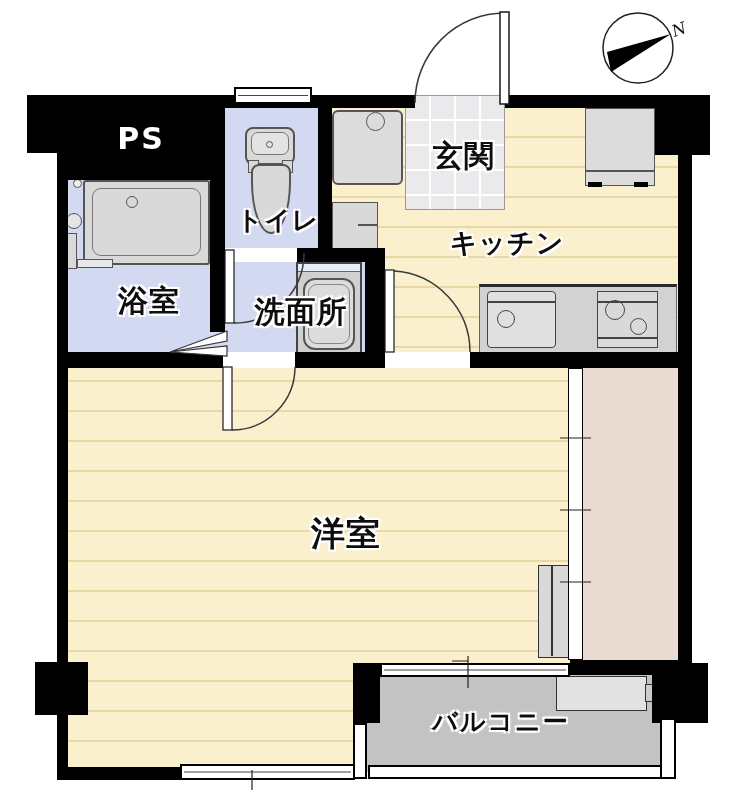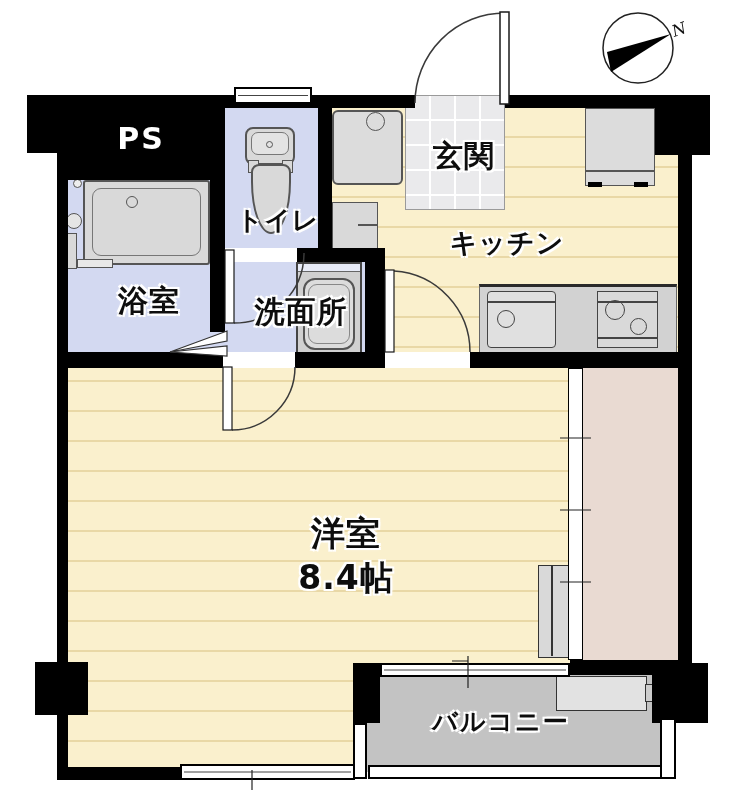--- a/index.html
+++ b/index.html
@@ -141,21 +141,20 @@
     <path d="M 560 438 H 591 M 560 510 H 591 M 560 582 H 591" stroke="#222" stroke-width="1.2"></path>
   </svg>
 
   <span class="lbl" style="left:141px;top:138px;font-size:30px;font-weight:bold;color:#fff;letter-spacing:2px;text-shadow:none;">PS</span>
   <span class="lbl" style="left:278px;top:220px;font-size:26px;">トイレ</span>
   <span class="lbl" style="left:464px;top:156px;font-size:30px;">玄関</span>
   <span class="lbl" style="left:507px;top:243px;font-size:27px;">キッチン</span>
   <span class="lbl" style="left:149px;top:301px;font-size:30px;">浴室</span>
   <span class="lbl" style="left:301px;top:303px;font-size:30px;margin-top:9px;">洗面所</span>
   <span class="lbl" style="left:346px;top:534px;font-size:34px;text-align:center;">洋室</span>
-  <span class="lbl" style="left:346px;top:578px;font-size:33px;">8.4帖</span>
   <span class="lbl" style="left:501px;top:721px;font-size:25px;letter-spacing:2px;">バルコニー</span>
 
   <svg style="left:598px;top:6px;" width="105" height="85" viewBox="0 0 105 85">
     <circle cx="40" cy="42" r="35" fill="#fff" stroke="#222" stroke-width="1.5"></circle>
     <polygon points="9,46 13,66 73,28" fill="#000"></polygon>
     <text x="74" y="30" font-size="16" font-style="italic" font-family="DejaVu Serif, Liberation Serif, serif" transform="rotate(-20 78 24)" fill="#111">N</text>
   </svg>
 
 </div>
 

